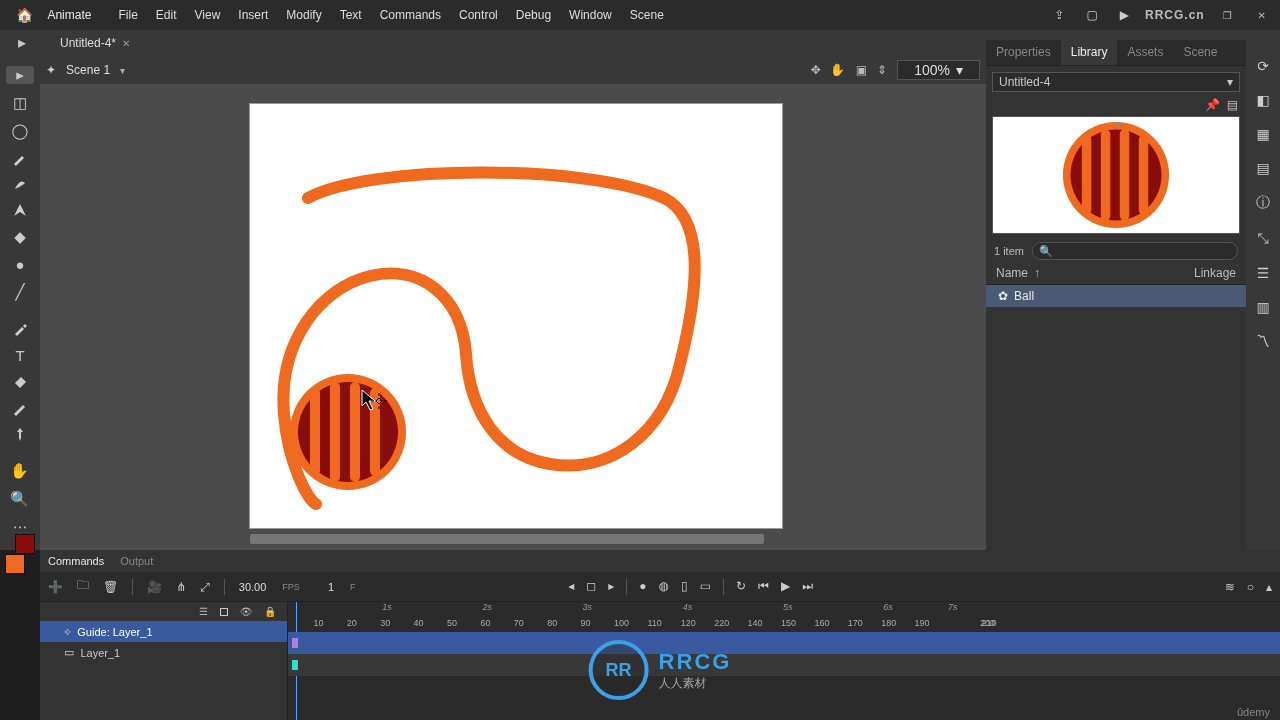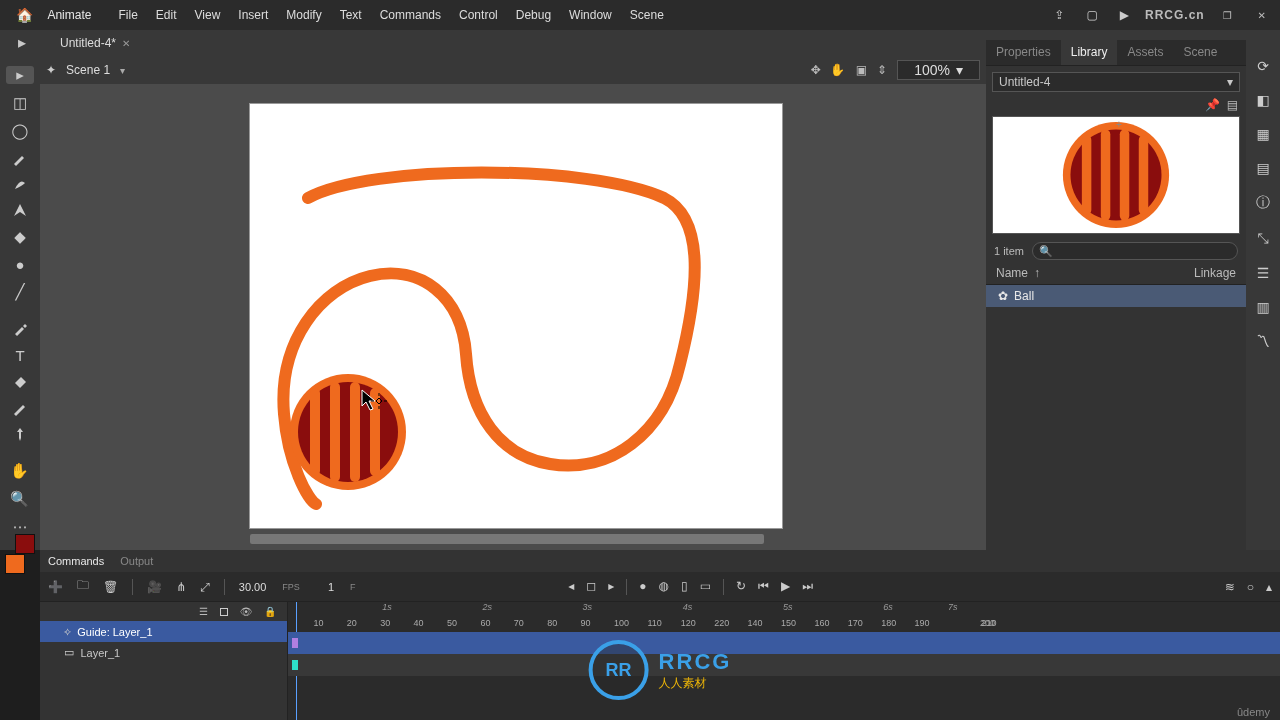--- a/index.html
+++ b/index.html
@@ -79,21 +79,21 @@
 .ruler { position:absolute; top:0; left:0; right:0; height:30px; background:#2b2b2b; }
 .tick { position:absolute; top:2px; font-size:9px; color:#999; }
 .tick-lbl-s { position:absolute; top:16px; font-size:9px; color:#aaa; }
 .track { position:absolute; left:0; right:0; height:22px; background:#383838; }
 .kf { position:absolute; top:6px; width:6px; height:10px; background:#2de0c8; }
 .playhead { position:absolute; top:0; bottom:0; width:1px; background:#5aa0ff; left:8px; }
 
 .center-logo { position:absolute; left:50%; bottom:20px; transform:translateX(-50%); display:flex; align-items:center; gap:10px; pointer-events:none; }
 .logo-circ { width:60px; height:60px; border-radius:50%; border:4px solid #3aa0e8; display:flex; align-items:center; justify-content:center; color:#3aa0e8; font-weight:bold; font-size:18px; background:rgba(40,40,40,.4); }
 .logo-txt .l1 { font-size:22px; font-weight:bold; color:#3aa0e8; letter-spacing:2px; }
-.logo-txt .l2 { font-size:12px; color:#eab308; }
+.logo-txt .l2 { font-size:12px; color:#a3a3a3; }
 
 .footer-wm { position:absolute; right:10px; bottom:2px; font-size:11px; color:#888; }
 
 svg { display:block; }
 </style>
 </head>
 <body>
 
 <div class="titlebar">
   <span class="home-icon">🏠</span>

